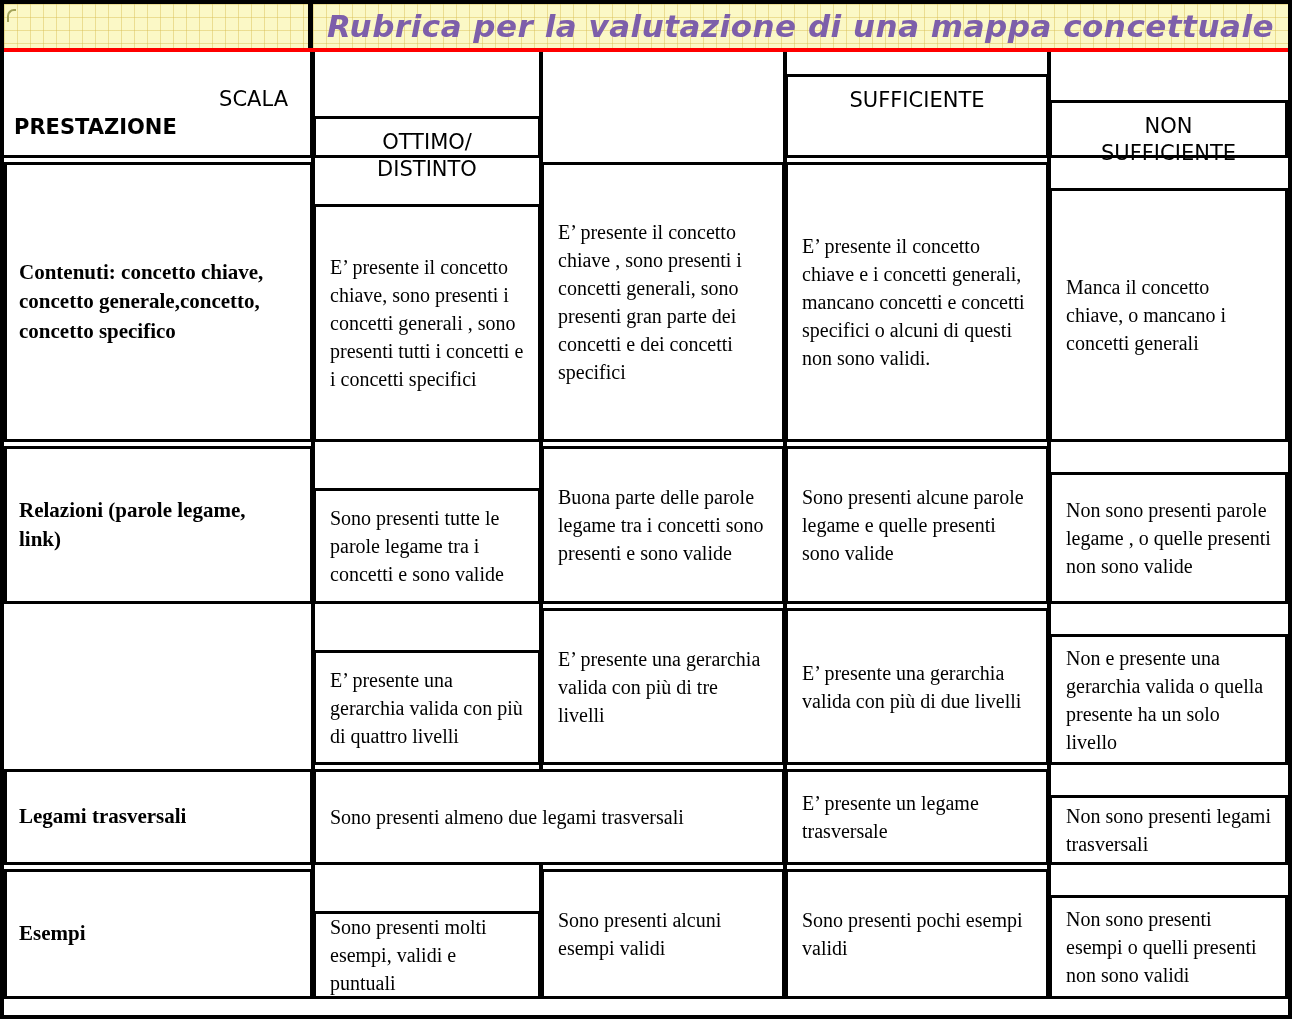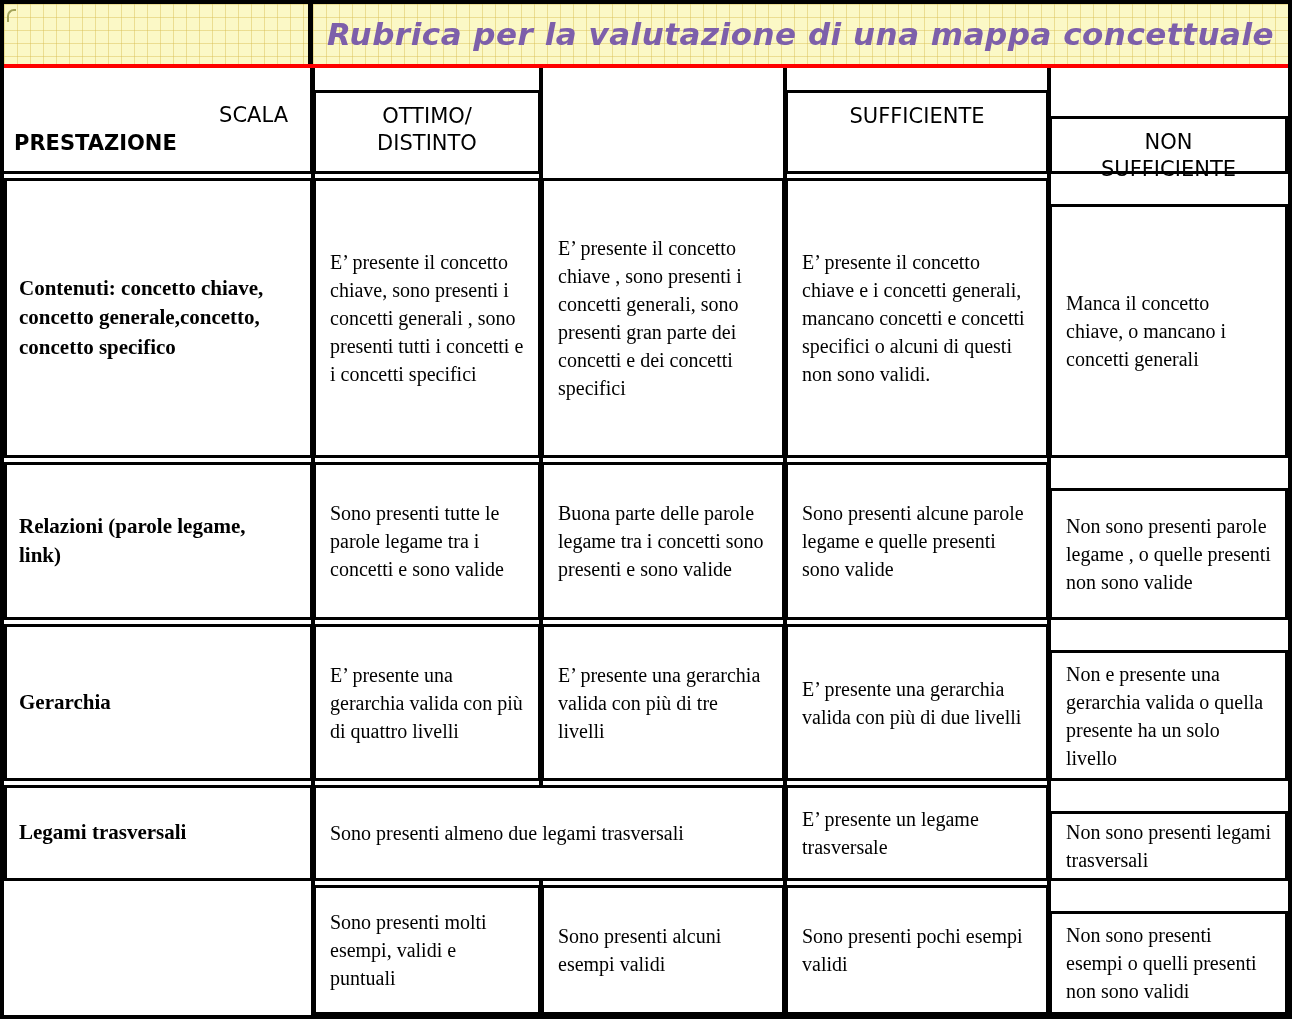--- a/index.html
+++ b/index.html
@@ -17,21 +17,21 @@
   }
 
   
   .grid-bg {
     background-color: #fbf8c6;
     background-image:
       linear-gradient(to right, rgba(216,190,80,0.45) 1px, transparent 1px),
       linear-gradient(to bottom, rgba(216,190,80,0.45) 1px, transparent 1px);
     background-size: 13px 13px;
   }
-  .title-band { display: flex; height: 60px; }
+  .title-band { display: flex; height: 44px; }
   .corner-yellow {
     width: 309px;
     border-right: 5px solid #000000;
     position: relative;
     flex: none;
   }
   .corner-artifact {
     position: absolute; left: 3px; top: 5px;
     width: 9px; height: 13px;
     border: 2px solid #9a9a4e;
@@ -101,21 +101,21 @@
     font-size: 20px;
     line-height: 1.4;
     color: #000000;
   }
   .row-label {
     font-weight: bold;
     font-size: 21px;
     padding-left: 12px;
     padding-right: 22px;
   }
-  .c2 { grid-column: 2; } .c3 { grid-column: 3; } .c4 { grid-column: 4; } .c5 { grid-column: 5; margin-top: 26px; }
+  .c2 { grid-column: 2; margin-top: 42px; } .c3 { grid-column: 3; } .c4 { grid-column: 4; } .c5 { grid-column: 5; margin-top: 26px; }
   .r3 { grid-row: 3; } .r4 { grid-row: 4; } .r5 { grid-row: 5; } .r6 { grid-row: 6; } .r7 { grid-row: 7; }
   .span2 { grid-column: 2 / 4; align-items: center; }
 </style>
 </head>
 <body>
 
 <div class="page">
 
   <div class="title-band">
     <div class="corner-yellow grid-bg">
@@ -166,23 +166,20 @@
     <div class="cell r4 c3">
         <span>Buona parte delle parole legame tra i concetti sono presenti e sono valide</span>
       </div>
     <div class="cell r4 c4">
         <span>Sono presenti alcune parole legame e quelle presenti sono valide</span>
       </div>
     <div class="cell r4 c5">
         <span>Non sono presenti parole legame , o quelle presenti non sono valide</span>
       </div>
 
-    <div class="cell row-label r5">
-        <span>Gerarchia</span>
-      </div>
     <div class="cell r5 c2">
         <span>E’ presente una gerarchia valida con più di quattro livelli</span>
       </div>
     <div class="cell r5 c3">
         <span>E’ presente una gerarchia valida con più di tre livelli</span>
       </div>
     <div class="cell r5 c4">
         <span>E’ presente una gerarchia valida con più di due livelli</span>
       </div>
     <div class="cell row-label r6">
@@ -195,20 +192,23 @@
     <div class="cell r6 span2">
         <span>Sono presenti almeno due legami trasversali</span>
       </div>
     <div class="cell r6 c4">
         <span>E’ presente un legame trasversale</span>
       </div>
     <div class="cell r6 c5">
         <span>Non sono presenti legami trasversali</span>
       </div>
 
+    <div class="cell row-label r7">
+        <span>Esempi</span>
+      </div>
     <div class="cell r7 c2">
         <span>Sono presenti molti esempi, validi e puntuali</span>
       </div>
     <div class="cell r7 c3">
         <span>Sono presenti alcuni esempi validi</span>
       </div>
     <div class="cell r7 c4">
         <span>Sono presenti pochi esempi validi</span>
       </div>
     <div class="cell r7 c5">

